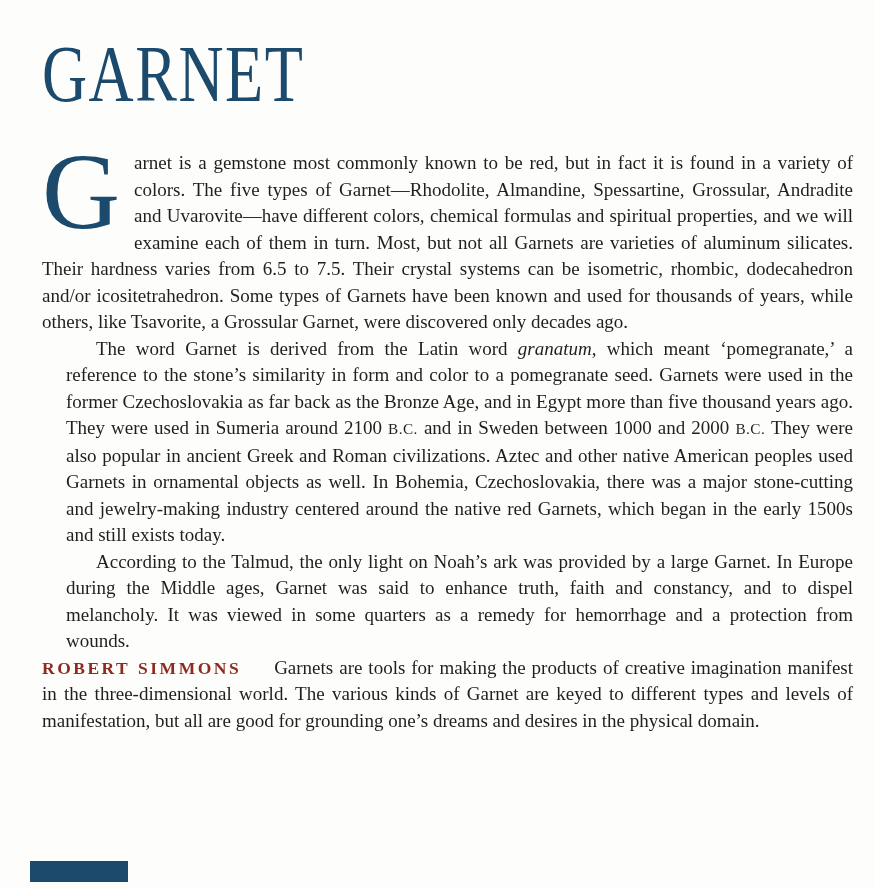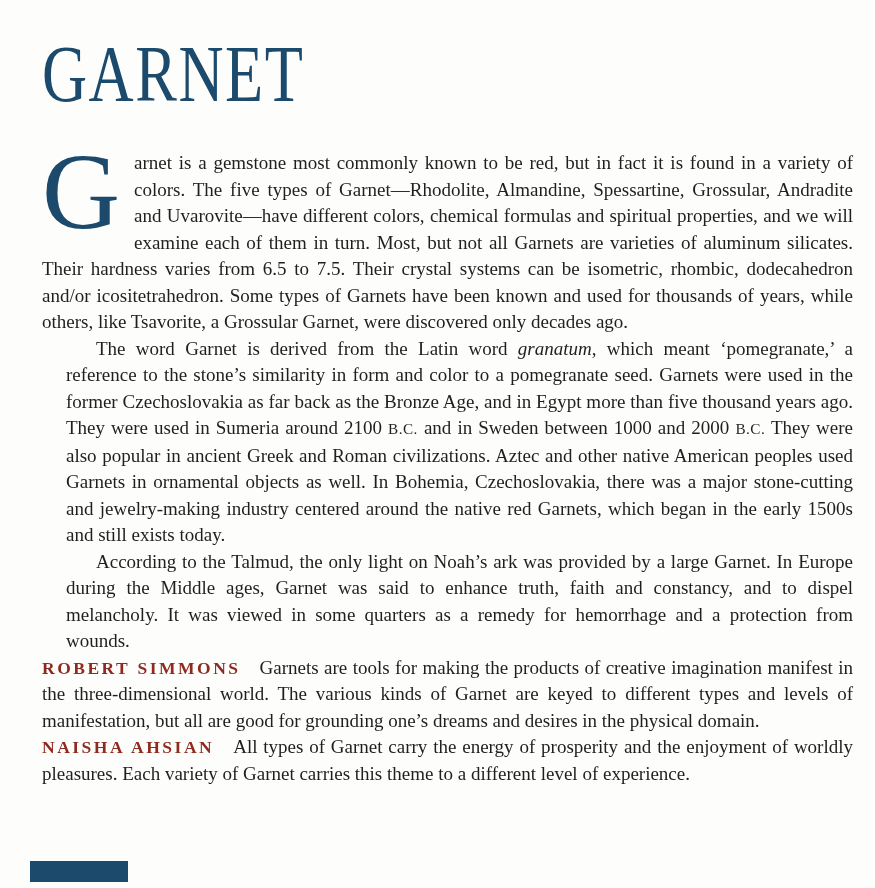--- a/index.html
+++ b/index.html
@@ -43,21 +43,21 @@
     font-size:108px;
     line-height:80px;
     padding:2px 14px 0 0;
   }
   .author-para{margin-top:25px;}
   .author-label{
     color:var(--red);
     font-weight:bold;
     font-size:17.5px;
     letter-spacing:2.5px;
-    margin-right:19px;
+    margin-right:33px;
     white-space:nowrap;
   }
   .it{font-style:italic;}
   .sc{font-size:0.8em;letter-spacing:0.5px;}
   .footer-tab{
     position:absolute;
     left:30px;
     bottom:6px;
     width:98px;
     height:21px;
@@ -74,19 +74,18 @@
   <div class="body-copy">
 
     <p class="intro"><span class="dropcap">G</span><span><span>arnet is a gemstone most commonly known to be red, but in fact it is found in a variety of colors. The five types of Garnet—Rhodolite, Almandine, Spessartine, Grossular, Andradite and Uvarovite—have different colors, chemical formulas and spiritual properties, and we will examine each of them in turn. Most, but not all Garnets are varieties of aluminum silicates. Their hardness varies from 6.5 to 7.5. Their crystal systems can be isometric, rhombic, dodecahedron and/or icositetrahedron. Some types of Garnets have been known and used for thousands of years, while others, like Tsavorite, a Grossular Garnet, were discovered only decades ago.</span></span></p>
 
     <p class="indent"><span><span>The word Garnet is derived from the Latin word </span><span class="it">granatum</span><span>, which meant ‘pomegranate,’ a reference to the stone’s similarity in form and color to a pomegranate seed. Garnets were used in the former Czechoslovakia as far back as the Bronze Age, and in Egypt more than five thousand years ago. They were used in Sumeria around 2100 </span><span class="sc">B.C.</span><span> and in Sweden between 1000 and 2000 </span><span class="sc">B.C.</span><span> They were also popular in ancient Greek and Roman civilizations. Aztec and other native American peoples used Garnets in ornamental objects as well. In Bohemia, Czechoslovakia, there was a major stone-cutting and jewelry-making industry centered around the native red Garnets, which began in the early 1500s and still exists today.</span></span></p>
 
     <p class="indent"><span><span>According to the Talmud, the only light on Noah’s ark was provided by a large Garnet. In Europe during the Middle ages, Garnet was said to enhance truth, faith and constancy, and to dispel melancholy. It was viewed in some quarters as a remedy for hemorrhage and a protection from wounds.</span></span></p>
 
     <p class="author-para"><span class="author-label">ROBERT SIMMONS</span><span><span>Garnets are tools for making the products of creative imagination manifest in the three-dimensional world. The various kinds of Garnet are keyed to different types and levels of manifestation, but all are good for grounding one’s dreams and desires in the physical domain.</span></span></p>
 
-    <p class="author-para"><span class="author-label">NAISHA AHSIAN</span><span><span>All types of Garnet carry the energy of prosperity and the enjoyment of worldly pleasures. Each variety of Garnet carries this theme to a different level of experience.</span></span></p>
 
   </div>
 
   <div class="footer-tab"></div>
 
 </div>
 
 </body></html>

